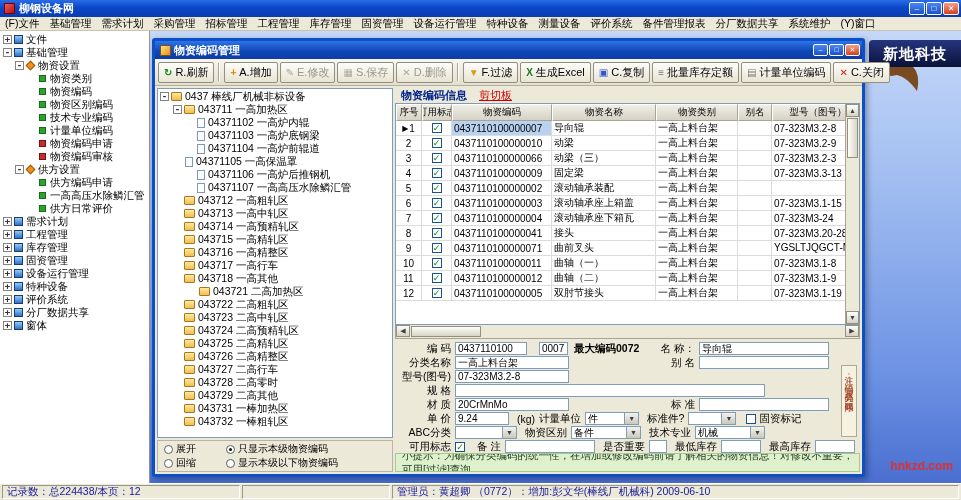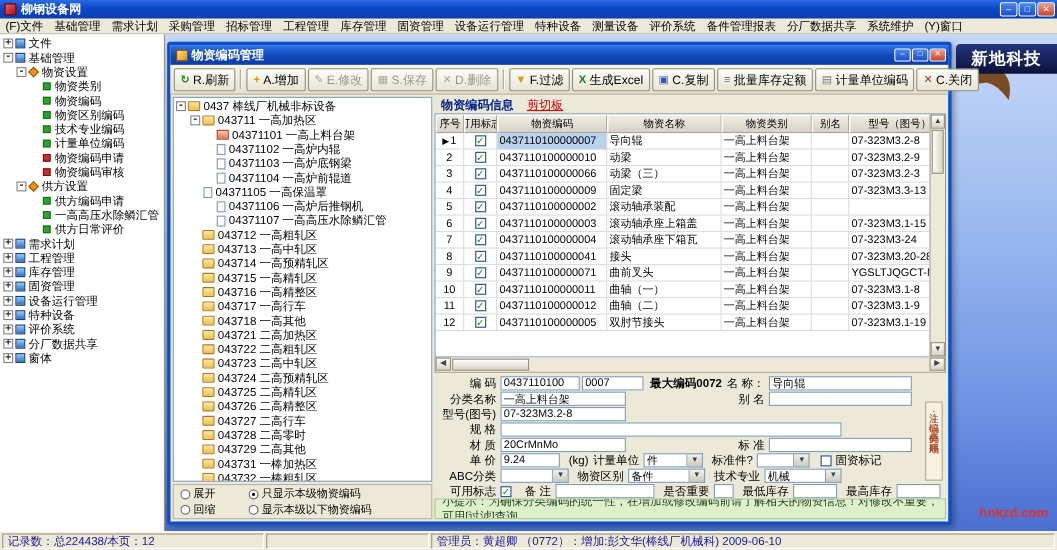--- a/index.html
+++ b/index.html
@@ -336,25 +336,20 @@
             <div class="t-row" style="padding-left: 2px;">
               <span class="expander">-</span>
               <span class="tico-node folder"></span>
               <span class="t-label">0437 棒线厂机械非标设备</span>
             </div>
             <div class="t-row" style="padding-left: 15px;">
               <span class="expander">-</span>
               <span class="tico-node folder"></span>
               <span class="t-label">043711 一高加热区</span>
             </div>
-            <div class="t-row tsel" style="padding-left: 28px;">
-              <span class="expander hid">+</span>
-              <span class="tico-node folder-open"></span>
-              <span class="t-label">04371101 一高上料台架</span>
-            </div>
             <div class="t-row" style="padding-left: 28px;">
               <span class="expander hid">+</span>
               <span class="tico-node doc"></span>
               <span class="t-label">04371102 一高炉内辊</span>
             </div>
             <div class="t-row" style="padding-left: 28px;">
               <span class="expander hid">+</span>
               <span class="tico-node doc"></span>
               <span class="t-label">04371103 一高炉底钢梁</span>
             </div>
@@ -406,21 +401,21 @@
             <div class="t-row" style="padding-left: 15px;">
               <span class="expander hid">+</span>
               <span class="tico-node folder"></span>
               <span class="t-label">043717 一高行车</span>
             </div>
             <div class="t-row" style="padding-left: 15px;">
               <span class="expander hid">+</span>
               <span class="tico-node folder"></span>
               <span class="t-label">043718 一高其他</span>
             </div>
-            <div class="t-row" style="padding-left: 15px;">
+            <div class="t-row" style="padding-left: 30px;">
               <span class="expander hid">+</span>
               <span class="tico-node folder"></span>
               <span class="t-label">043721 二高加热区</span>
             </div>
             <div class="t-row" style="padding-left: 15px;">
               <span class="expander hid">+</span>
               <span class="tico-node folder"></span>
               <span class="t-label">043722 二高粗轧区</span>
             </div>
             <div class="t-row" style="padding-left: 15px;">
@@ -654,21 +649,21 @@
           <span class="hthumb"></span>
           <span class="hfill"></span>
           <span class="hbtn">▶</span>
         </div>
 
         <div class="form">
           <div class="frow">
             <span class="lcol">
               <span class="flab w58">编 码</span>
               <input class="finp" style="width: 72px;" readonly="" value="0437110100">
-              <input class="finp" style="width: 56px; margin-left: 2px;" readonly="" value="0007">
+              <input class="finp" style="width: 29px; margin-left: 12px;" readonly="" value="0007">
               <span class="maxcode">最大编码0072</span>
             </span>
             <span class="flab w50">名 称：</span>
             <input class="finp" style="width: 130px;" readonly="" value="导向辊">
           </div>
           <div class="frow">
             <span class="lcol">
               <span class="flab w58">分类名称</span>
               <input class="finp" style="width: 114px;" readonly="" value="一高上料台架">
             </span>

